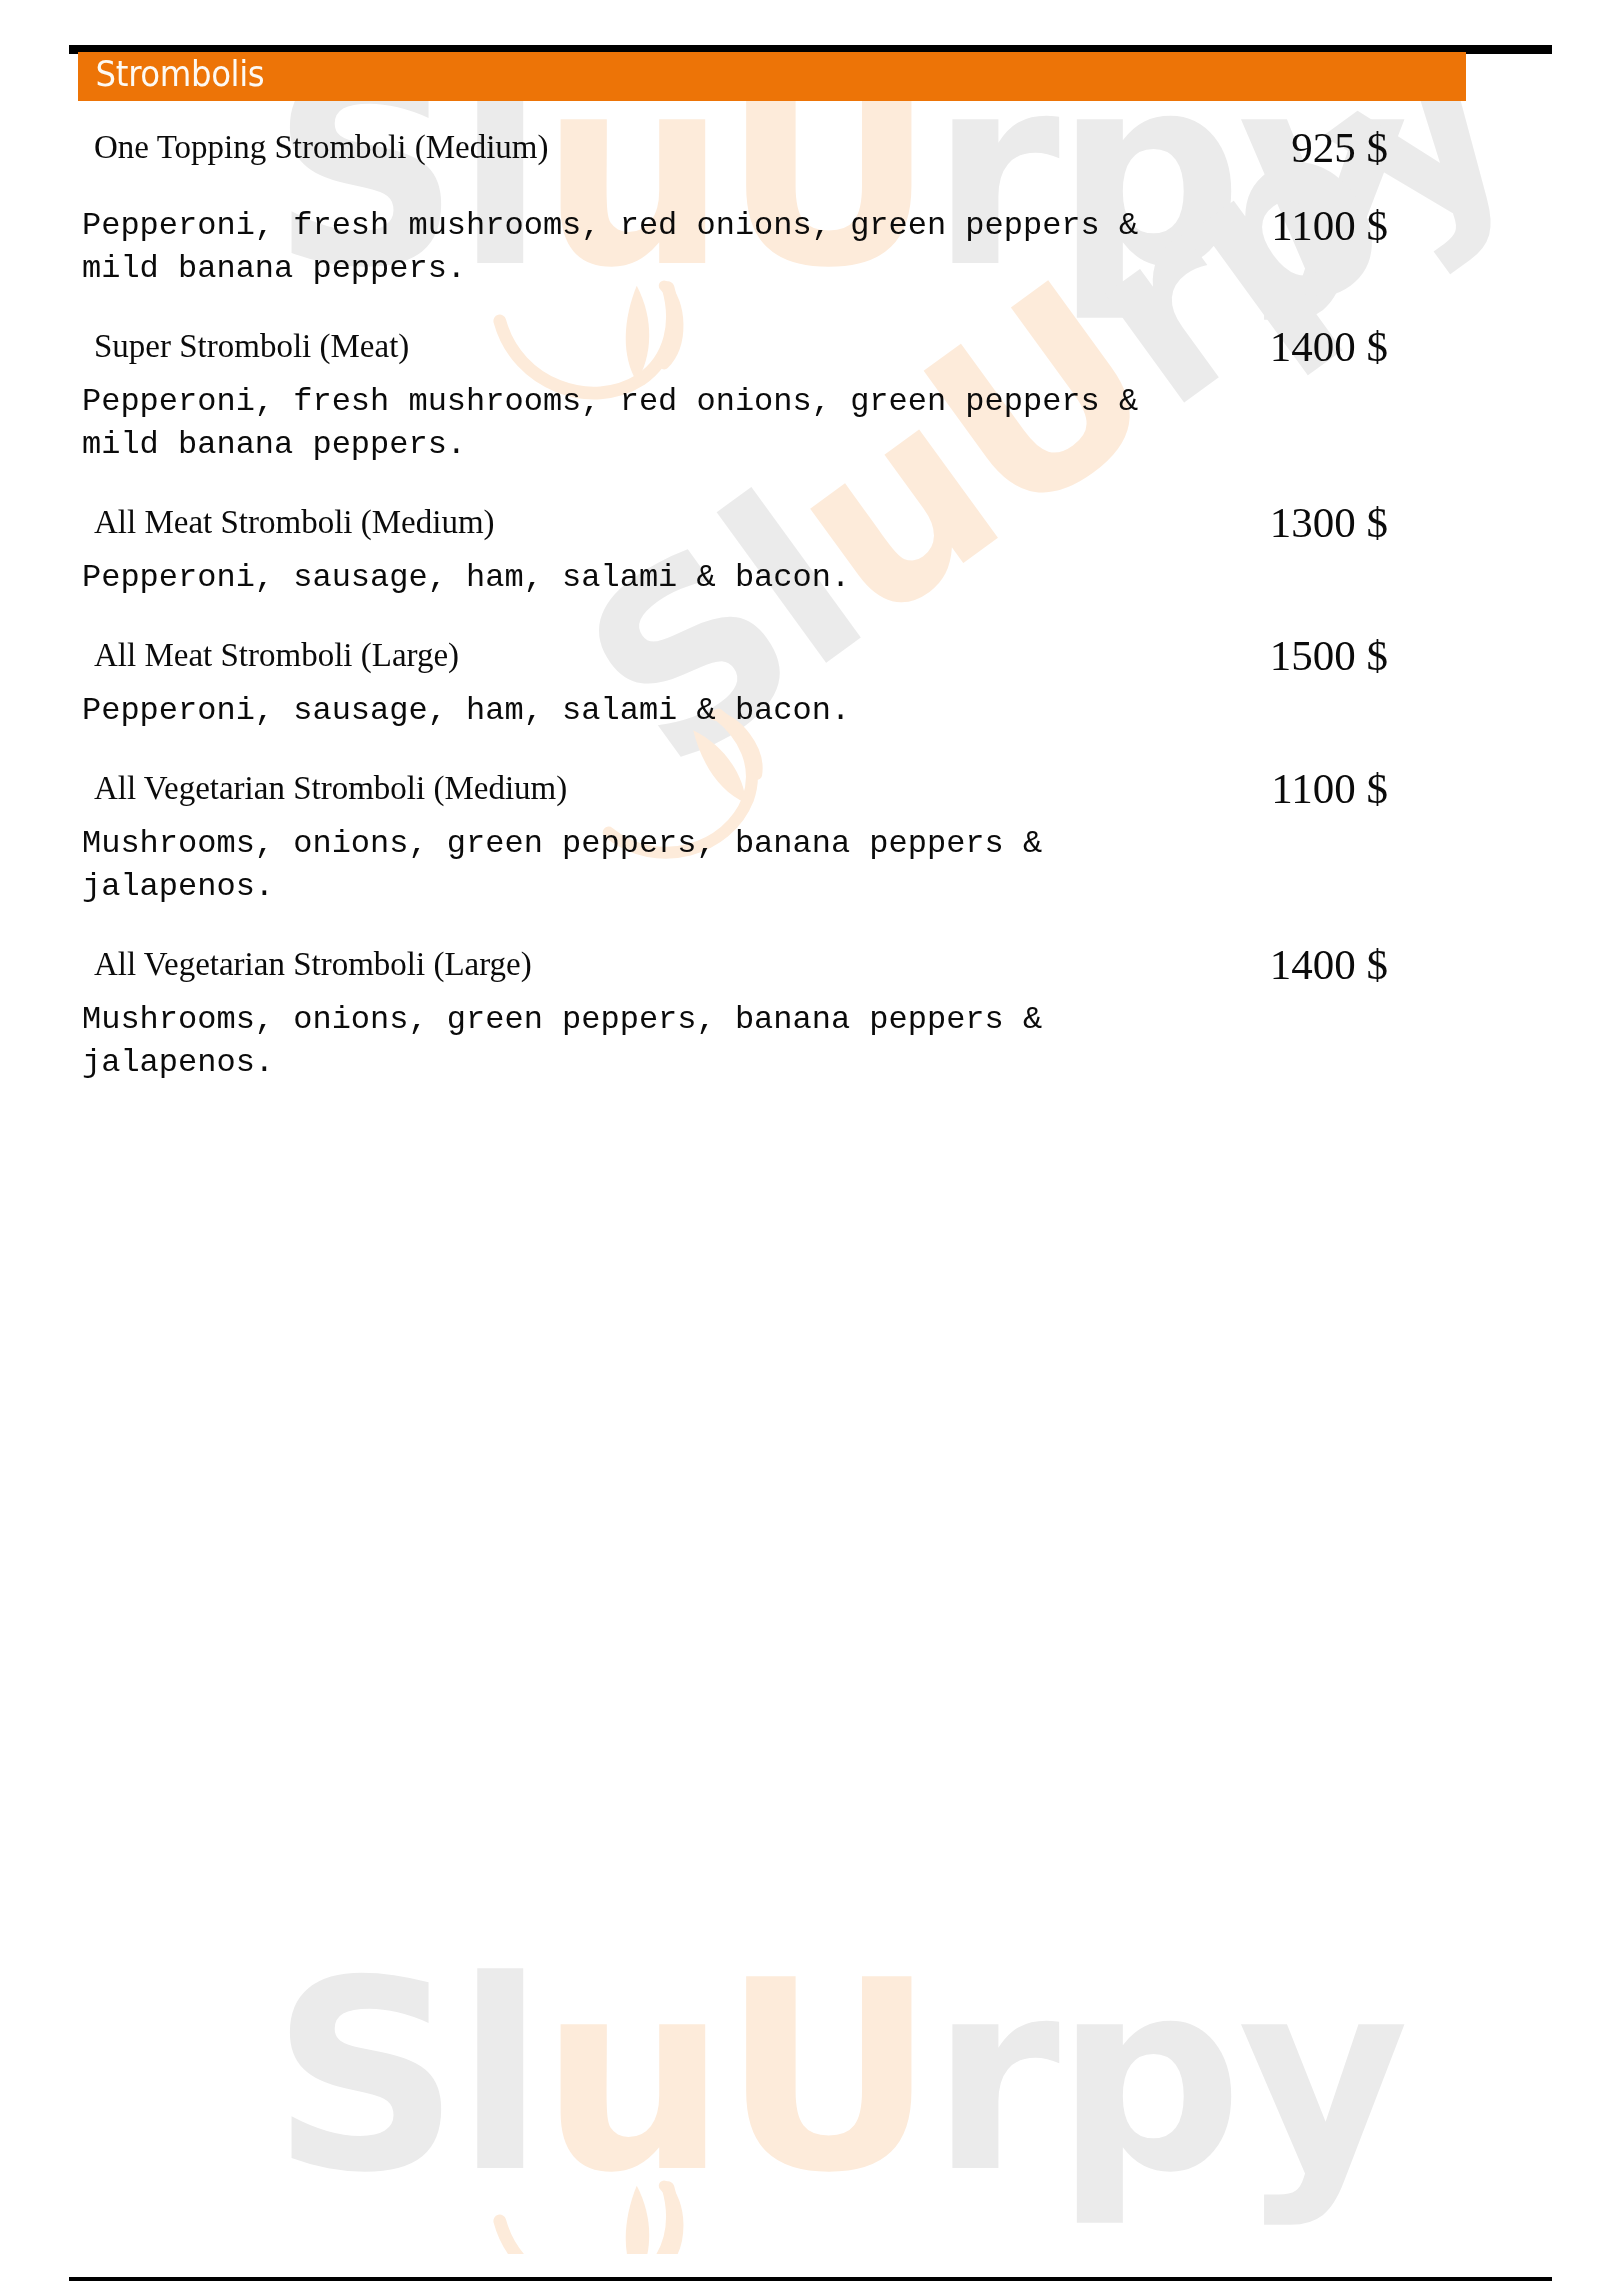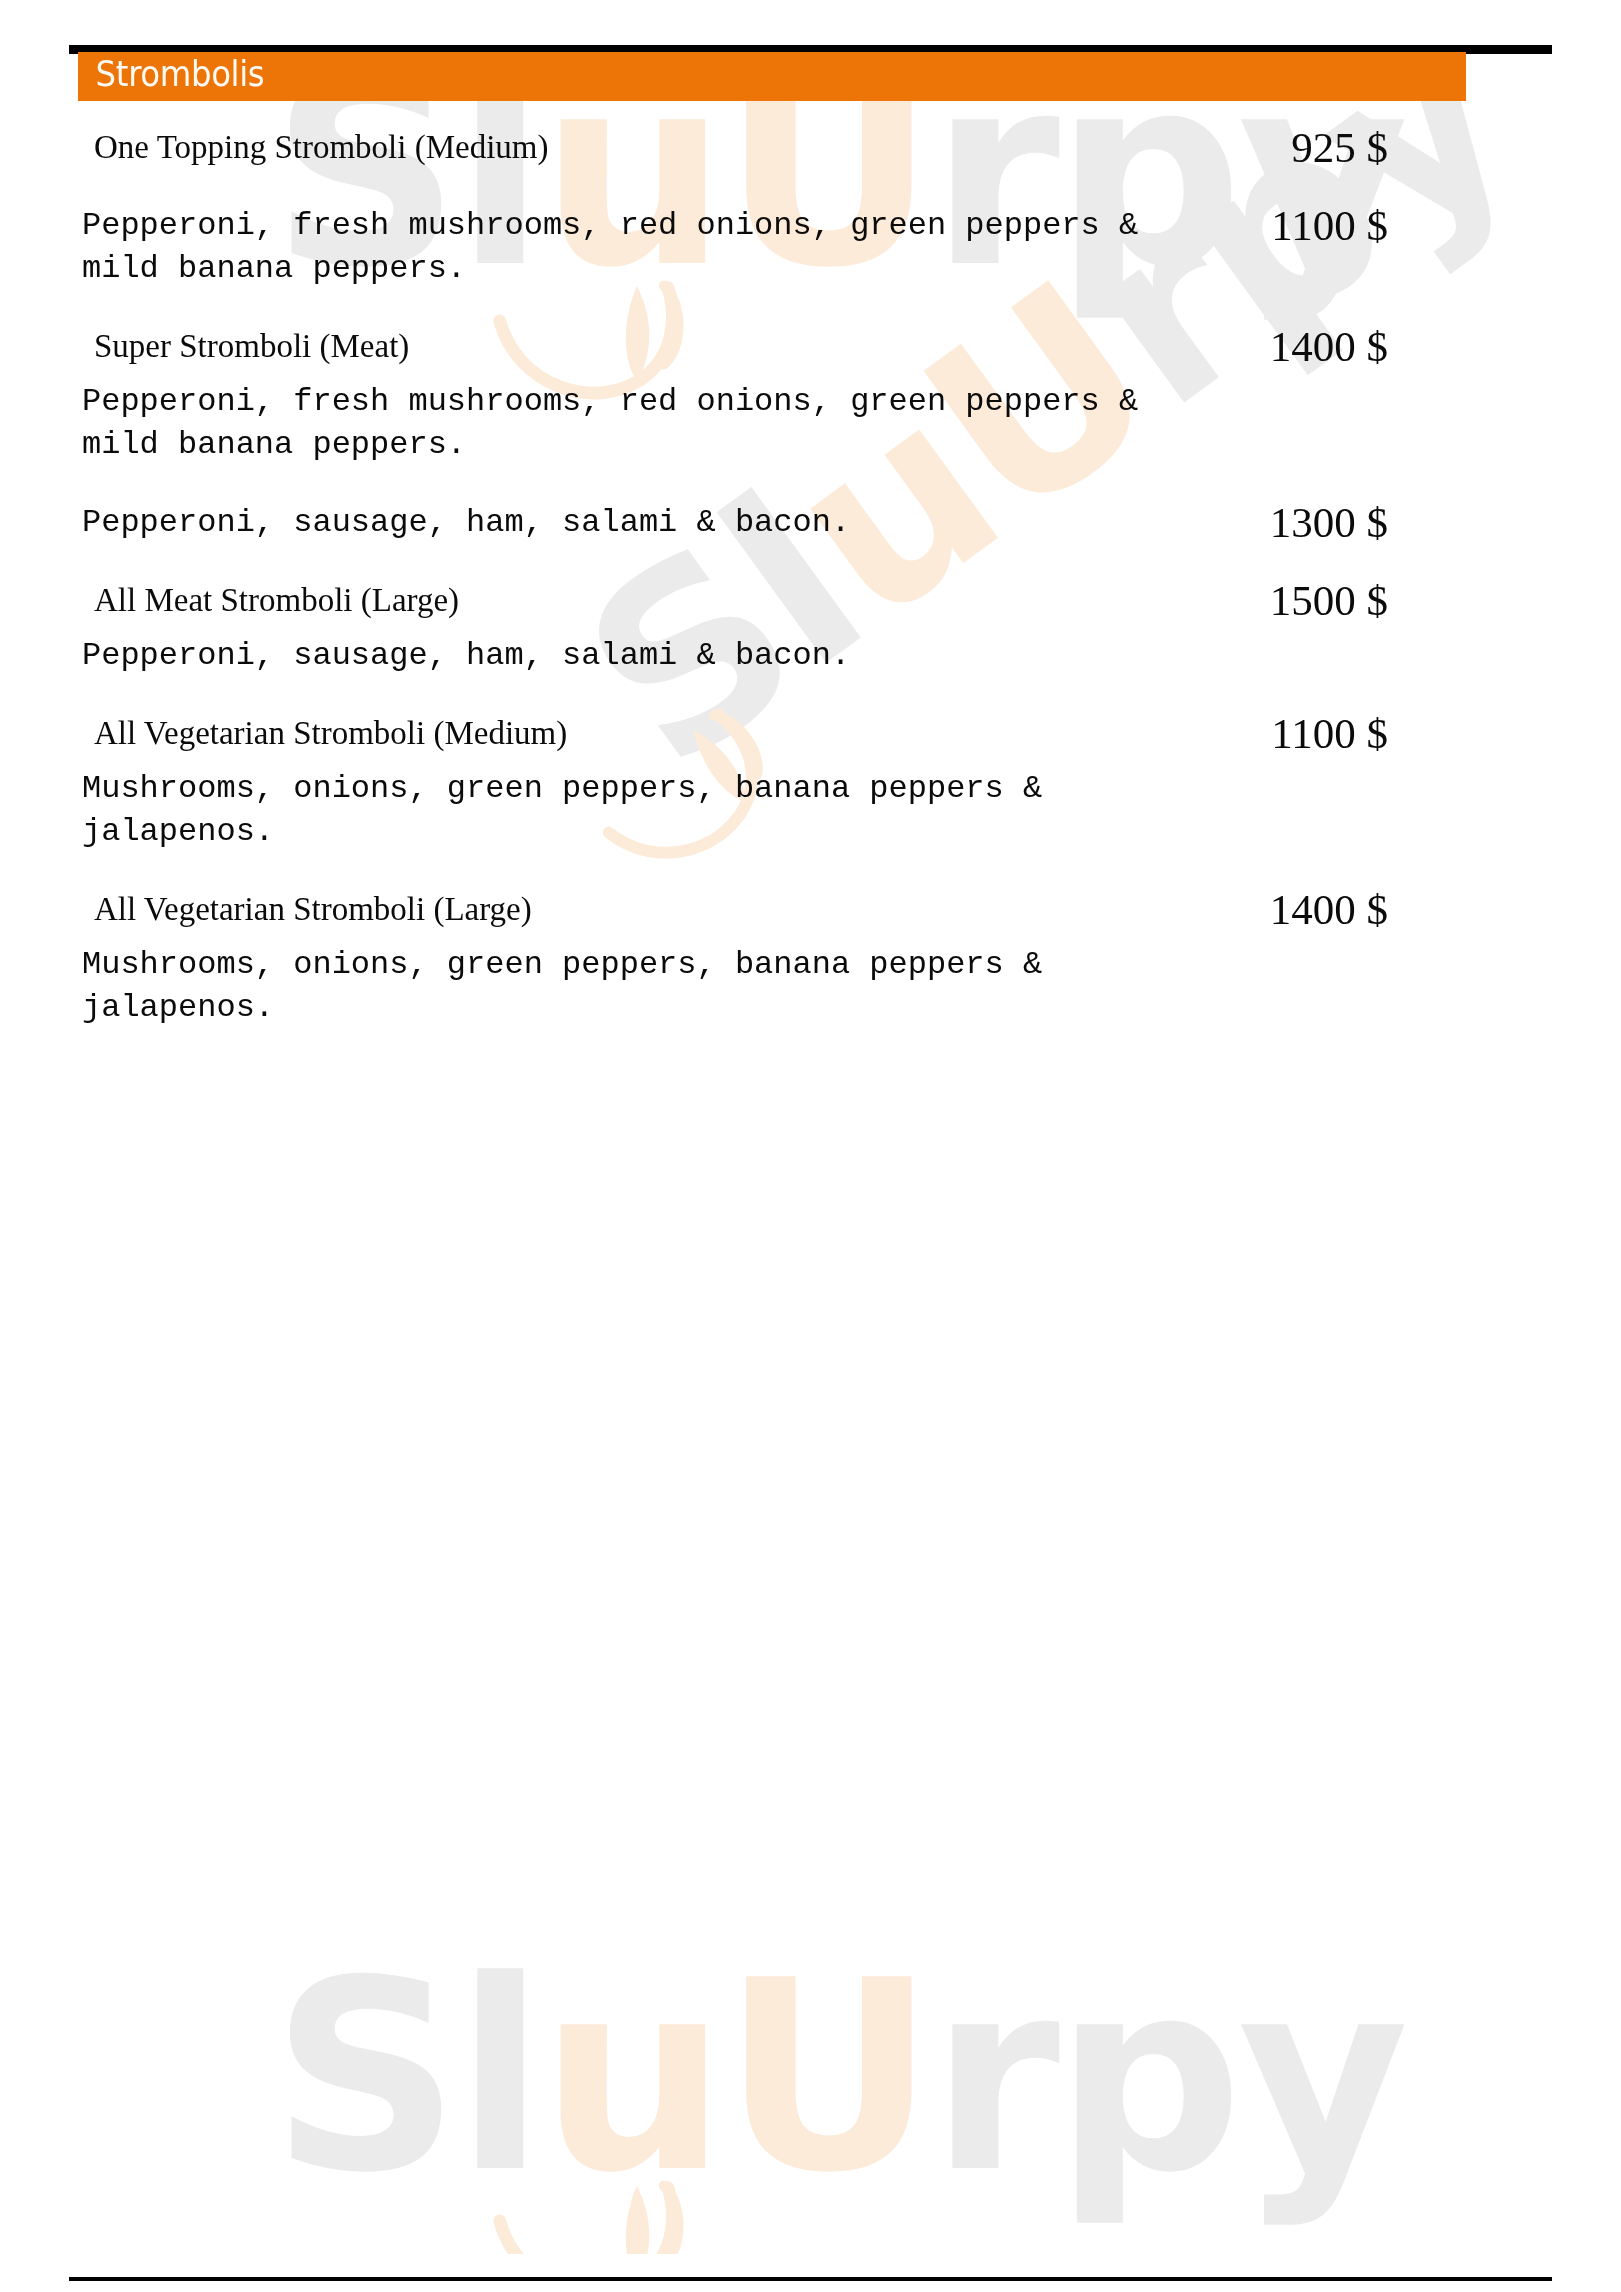--- a/index.html
+++ b/index.html
@@ -216,20 +216,21 @@
     <div class="menu-item">
       <div class="mi-body">
         <div class="mi-name">Super Stromboli (Meat)</div>
         <div class="mi-desc">Pepperoni, fresh mushrooms, red onions, green peppers &amp; mild banana peppers.</div>
       </div>
       <div class="mi-price">1400 $</div>
     </div>
 
     <div class="menu-item">
       <div class="mi-body">
+        <div class="mi-name">All Meat Stromboli (Medium)</div>
         <div class="mi-desc">Pepperoni, sausage, ham, salami &amp; bacon.</div>
       </div>
       <div class="mi-price">1300 $</div>
     </div>
 
     <div class="menu-item">
       <div class="mi-body">
         <div class="mi-name">All Meat Stromboli (Large)</div>
         <div class="mi-desc">Pepperoni, sausage, ham, salami &amp; bacon.</div>
       </div>

